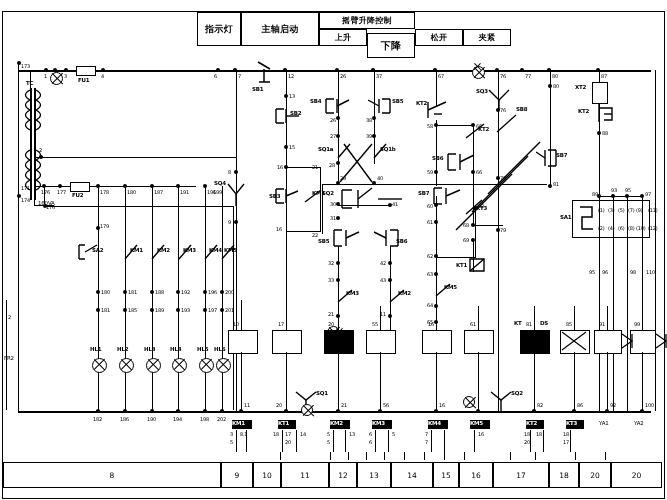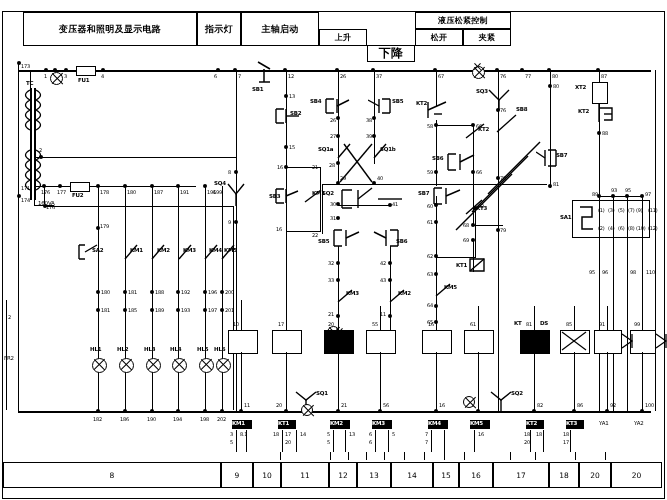--- a/index.html
+++ b/index.html
@@ -47,26 +47,25 @@
   #railbot{position:absolute;left:18px;top:411px;width:633px;height:1.8px;background:#000;}
 </style>
 </head>
 <body>
 
 <div id="sheet">
 
   <div id="outer"></div>
 
   <div id="band">
-    <div class="bandcell" style="left:20px;top:0;width:174px;height:34px;">变压器和照明及显示电路</div>
     <div class="bandcell" style="left:238px;top:0;width:78px;height:34px;">主轴启动</div>
     <div class="bandcell" style="left:194px;top:0;width:44px;height:34px;">指示灯</div>
+    <div class="bandcell" style="left:316px;top:0;width:96px;height:17px;font-size:8px;">摇臂升降控制</div>
     <div class="bandcell" style="left:316px;top:17px;width:48px;height:17px;font-size:8px;">上升</div>
-    <div class="bandcell" style="left:364px;top:33px;width:48px;height:17px;font-size:12px;">下降</div>
-    <div class="bandcell" style="left:412px;top:0;width:96px;height:17px;font-size:8px;">液压松紧控制</div>
+    <div class="bandcell" style="left:364px;top:21px;width:48px;height:25px;font-size:10px;">下降</div>
     <div class="bandcell" style="left:412px;top:17px;width:48px;height:17px;font-size:8px;">松开</div>
     <div class="bandcell" style="left:460px;top:17px;width:48px;height:17px;font-size:8px;">夹紧</div>
   </div>
 
   <div id="footer">
     <div class="fcell" style="left:0px;width:218px;">8</div>
     <div class="fcell" style="left:218px;width:32px;">9</div>
     <div class="fcell" style="left:250px;width:28px;">10</div>
     <div class="fcell" style="left:278px;width:48px;">11</div>
     <div class="fcell" style="left:326px;width:28px;">12</div>

